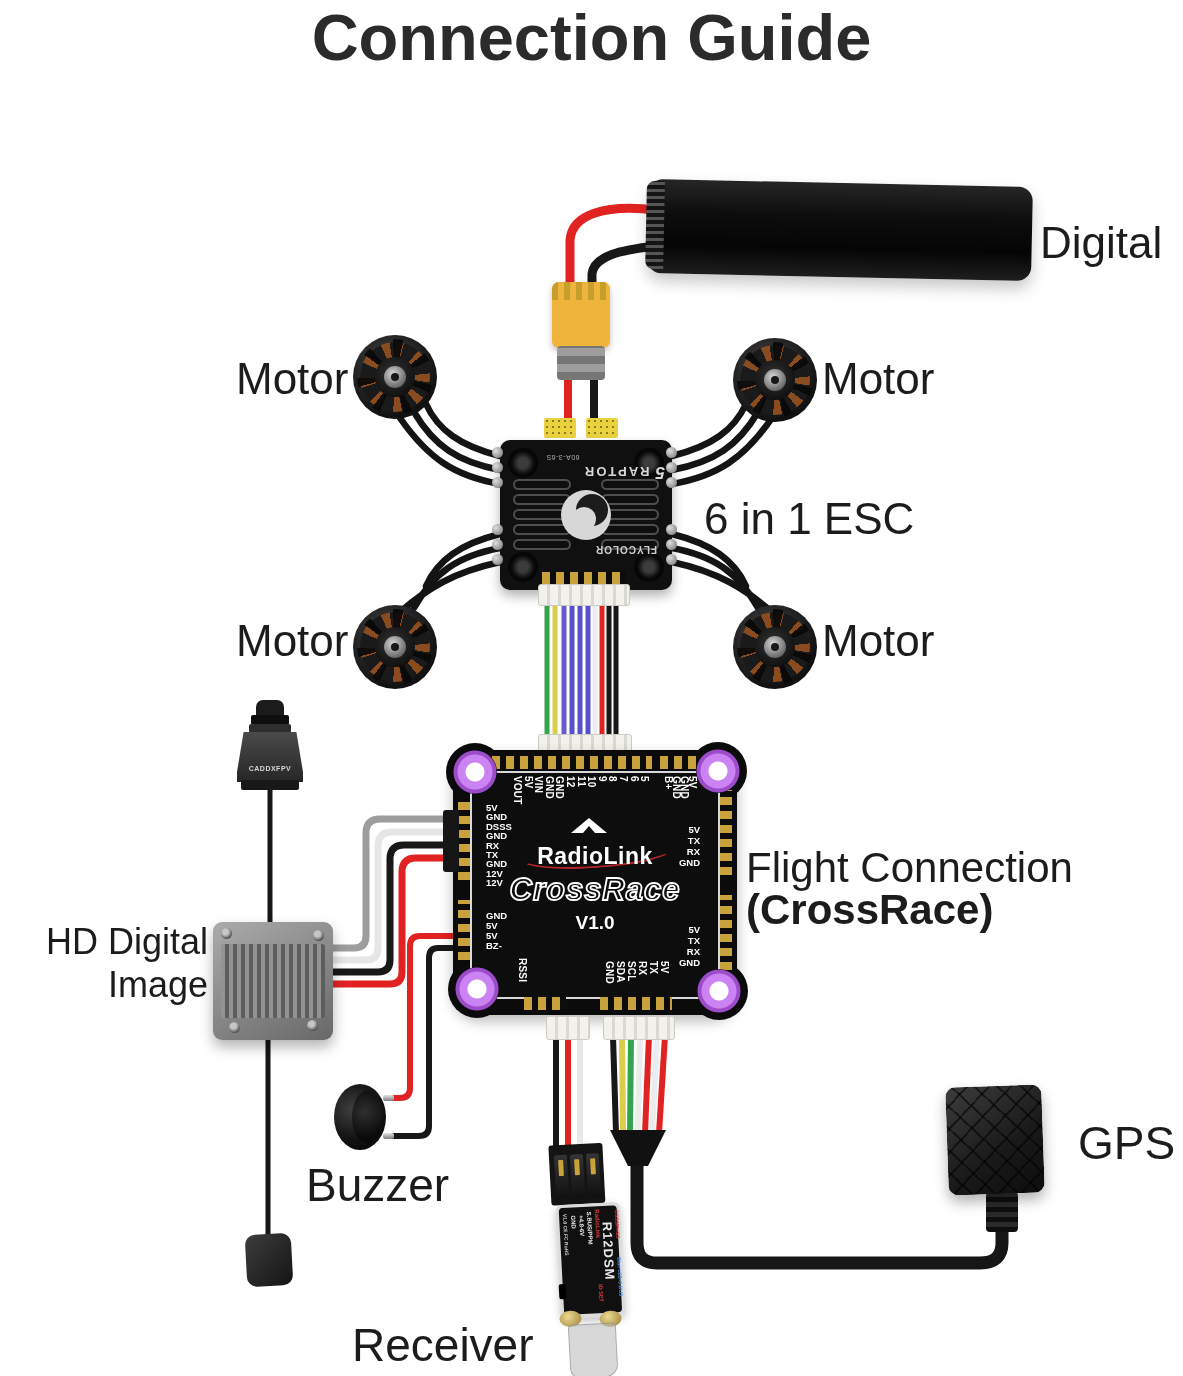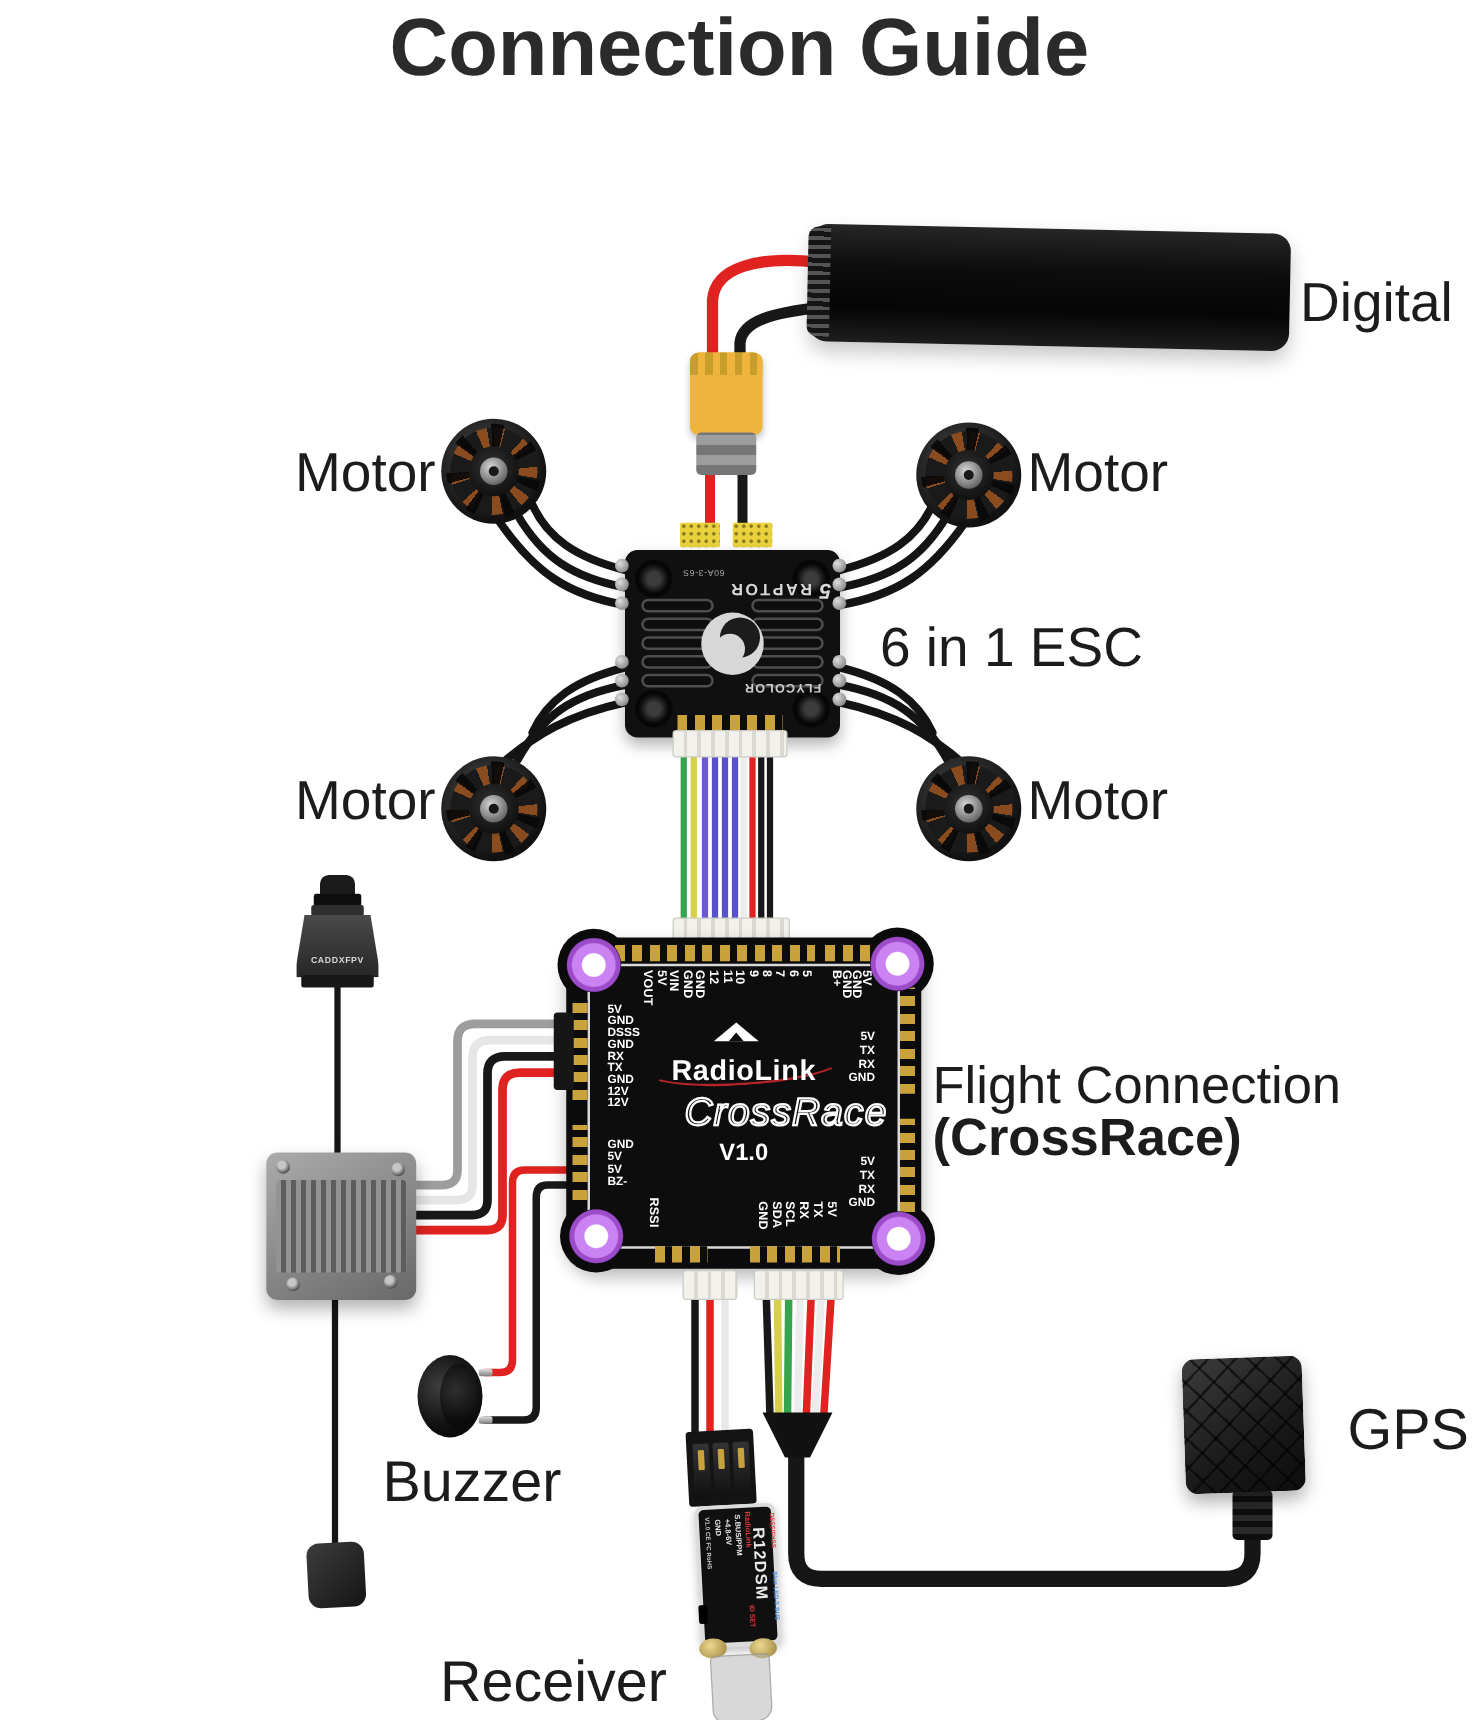--- a/index.html
+++ b/index.html
@@ -71,22 +71,22 @@
   .hp{position:absolute;left:486px;font-size:9.5px;font-weight:bold;color:#fff;white-space:nowrap;}
   .rp{position:absolute;left:650px;width:50px;text-align:right;font-size:9.5px;font-weight:bold;color:#fff;}
   .fc-arrow{position:absolute;left:571px;top:818px;width:0;height:0;
       border-left:18px solid transparent;border-right:18px solid transparent;border-bottom:15px solid #fff;}
   .fc-arrow-notch{position:absolute;left:583px;top:826px;width:0;height:0;
       border-left:6px solid transparent;border-right:6px solid transparent;border-bottom:7px solid #0d0d0d;}
   .fc-brand{position:absolute;left:505px;top:843px;width:180px;text-align:center;
       font-size:23px;font-weight:bold;color:#fff;letter-spacing:.5px;}
   .fc-swoosh{position:absolute;left:518px;top:838px;width:152px;height:26px;border-radius:50%;
       border:2px solid transparent;border-bottom-color:#b3242a;transform:rotate(-4deg);}
-  .fc-model{position:absolute;left:480px;top:872px;width:230px;text-align:right;
-      font-size:31px;font-weight:normal;font-style:italic;letter-spacing:1px;
+  .fc-model{position:absolute;left:480px;top:872px;width:230px;text-align:center;
+      font-size:31px;font-weight:bold;font-style:italic;letter-spacing:1px;
       color:transparent;-webkit-text-stroke:1.8px #fff;}
   .fc-ver{position:absolute;left:525px;top:912px;width:140px;text-align:center;
       font-size:19px;font-weight:bold;color:#fff;}
   .fc-left-conn{position:absolute;left:443px;top:810px;width:16px;height:62px;background:#161616;border-radius:3px;}
   
   .cam-b1{position:absolute;left:256px;top:700px;width:28px;height:18px;border-radius:7px 7px 0 0;background:#1b1b1b;}
   .cam-b2{position:absolute;left:251px;top:715px;width:38px;height:10px;border-radius:2px;background:#0e0e0e;}
   .cam-b3{position:absolute;left:249px;top:724px;width:42px;height:9px;border-radius:2px;background:#2e2e2e;}
   .cam-body{position:absolute;left:237px;top:732px;width:66px;height:50px;
       clip-path:polygon(10% 0,90% 0,100% 80%,100% 100%,0 100%,0 80%);
@@ -391,20 +391,22 @@
 <div class="cam-base"></div>
 <div class="vtx">
   <div class="vtx-fins"></div>
   <div class="screw" style="left:8px;top:6px;"></div>
   <div class="screw" style="left:100px;top:8px;"></div>
   <div class="screw" style="left:16px;top:100px;"></div>
   <div class="screw" style="left:94px;top:98px;"></div>
 </div>
 <div class="antenna"></div>
 <div class="hd-block">
+  <div>HD Digital</div>
+  <div>Image</div>
 </div>
 
 <div class="buzzer-body"></div>
 <div class="buzzer-face"></div>
 <div class="buzzer-pin" style="left:383px;top:1095px;"></div>
 <div class="buzzer-pin" style="left:383px;top:1133px;"></div>
 <div class="lbl" style="left:306px;top:1158px;font-size:46px;">Buzzer</div>
 
 <div class="rx-group">
   <div class="rx-conn">

